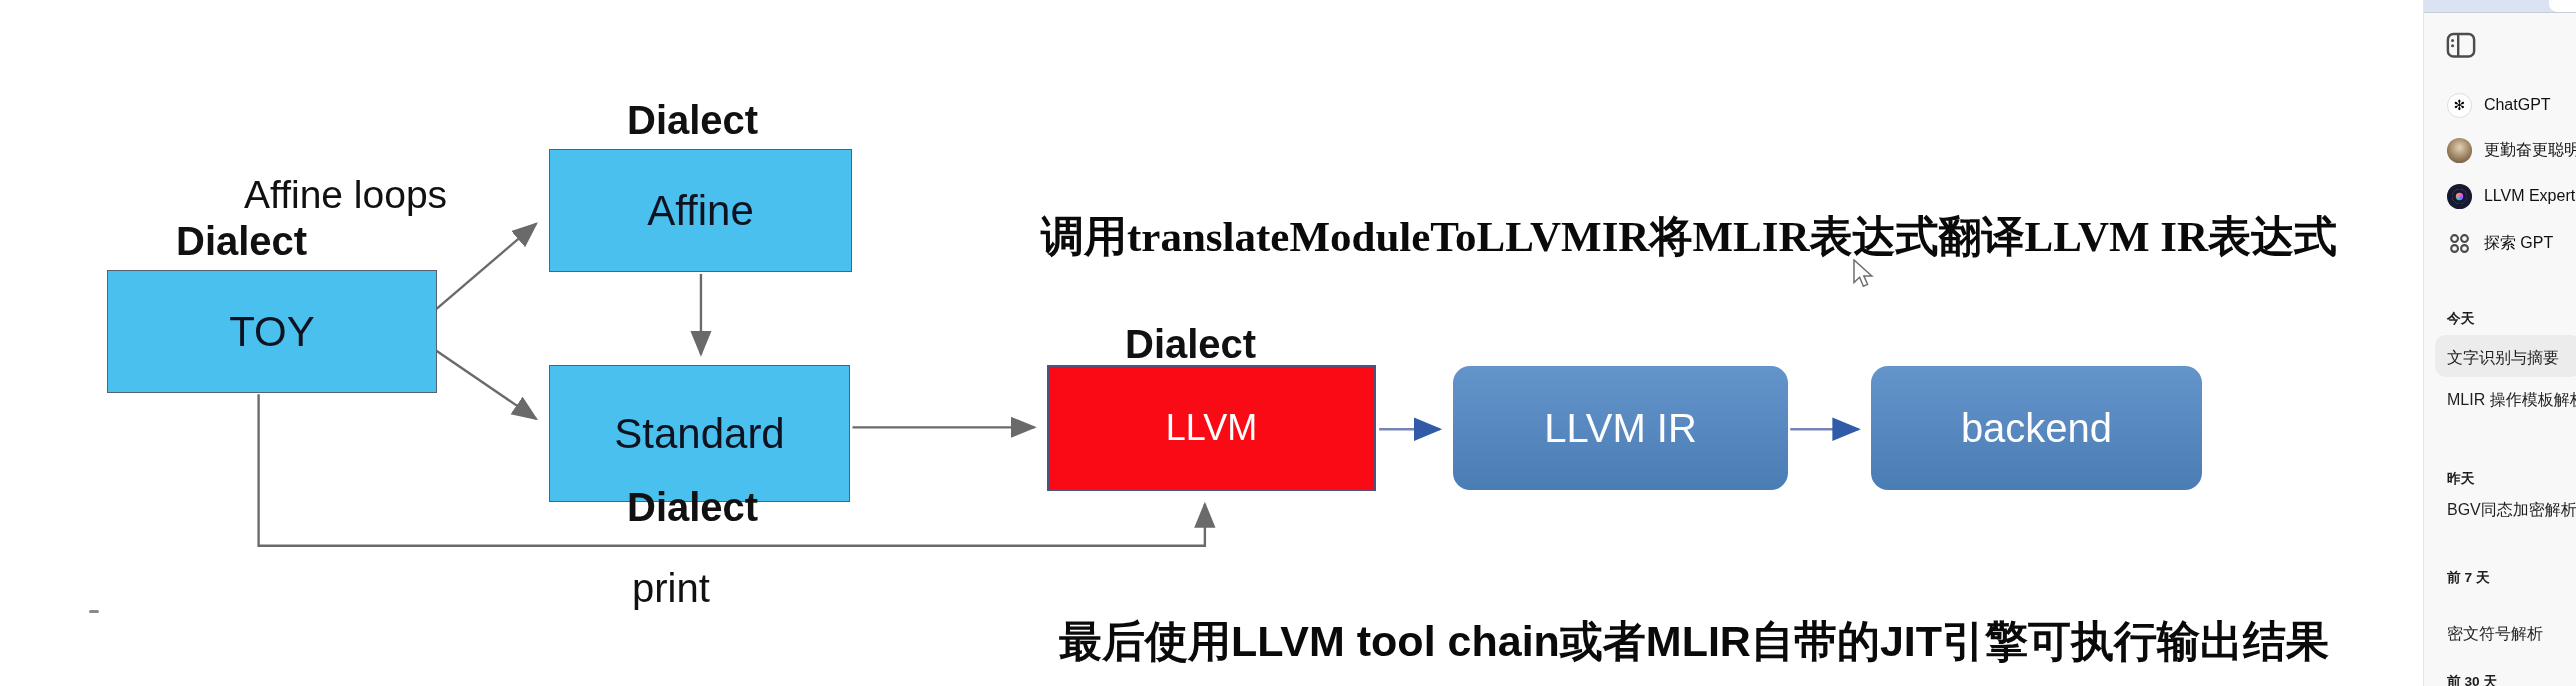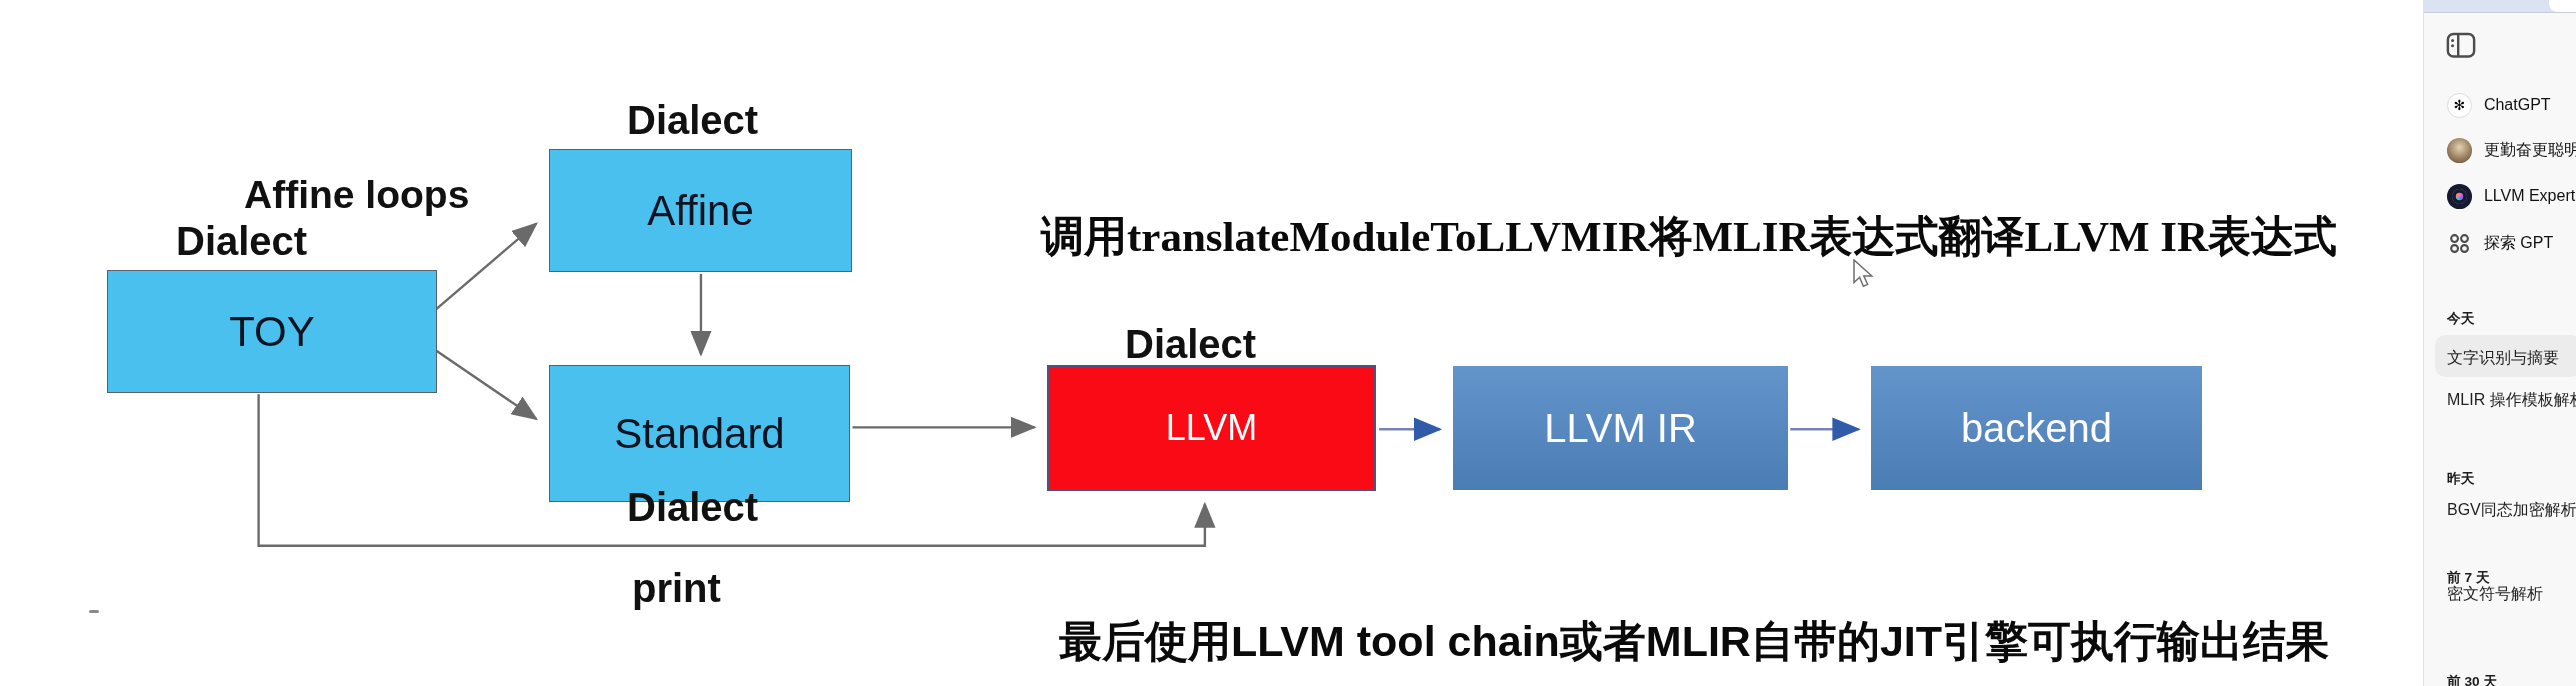--- a/index.html
+++ b/index.html
@@ -7,24 +7,24 @@
     position:relative;width:2576px;height:687px;overflow:hidden;
     background:#ffffff;font-family:"Liberation Sans", sans-serif;
   }
   
   .node{
     position:absolute;display:flex;align-items:center;justify-content:center;
     box-sizing:border-box;font-size:42px;color:#10131f;
   }
   .node.blue{background:#49c0ee;border:1.9px solid #556070;}
   .node.red{background:#fa0a15;border:2.8px solid #4d5280;color:#ffffff;font-size:36px;}
-  .node.grad{background:linear-gradient(180deg,#6394ca 0%,#4b7db5 100%);color:#fdfdfd;font-size:40px;}
+  .node.grad{background:linear-gradient(180deg,#6394ca 0%,#4b7db5 100%);color:#fdfdfd;font-size:40px;border-radius:17px;}
   .lbl{position:absolute;white-space:nowrap;color:#111111;line-height:1.1;}
   .lbl.bold{font-weight:700;font-size:40px;}
-  .lbl.reg{font-weight:700;font-size:40px;}
+  .lbl.reg{font-weight:400;font-size:40px;}
   .cjk{position:absolute;white-space:nowrap;font-weight:700;font-size:43px;color:#0a0a0a;line-height:1.15;}
   #arrow-layer{position:absolute;left:0;top:0;}
   #dash-mark{position:absolute;left:89px;top:610px;width:9.5px;height:2.8px;background:#8a8a8a;border-radius:1.9px;}
   #mouse-cursor{position:absolute;left:1852px;top:259px;}
   
   #sidebar{
     position:absolute;left:2423px;top:0;width:153px;height:687px;
     background:#f8f8f8;border-left:0.9px solid #e3e3e3;box-sizing:border-box;
   }
   #tabstrip{position:absolute;left:0;top:0;width:153px;height:12.3px;background:#dbe3f3;border-bottom:0.9px solid #c6ccd8;}
@@ -142,19 +142,19 @@
     <div class="section-h" style="top:310px;">今天</div>
 
     <div id="active-pill"></div>
     <div class="hist-item" style="top:348px;">文字识别与摘要</div>
     <div class="hist-item" style="top:390px;">MLIR 操作模板解析</div>
 
     <div class="section-h" style="top:470px;">昨天</div>
     <div class="hist-item" style="top:500px;">BGV同态加密解析</div>
 
     <div class="section-h" style="top:569px;">前 7 天</div>
-    <div class="hist-item" style="top:584px;">密文符号解析</div>
+    <div class="hist-item" style="top:624px;">密文符号解析</div>
 
     <div class="section-h" style="top:673px;">前 30 天</div>
   </div>
 
 </div>
 
 
 </body></html>

